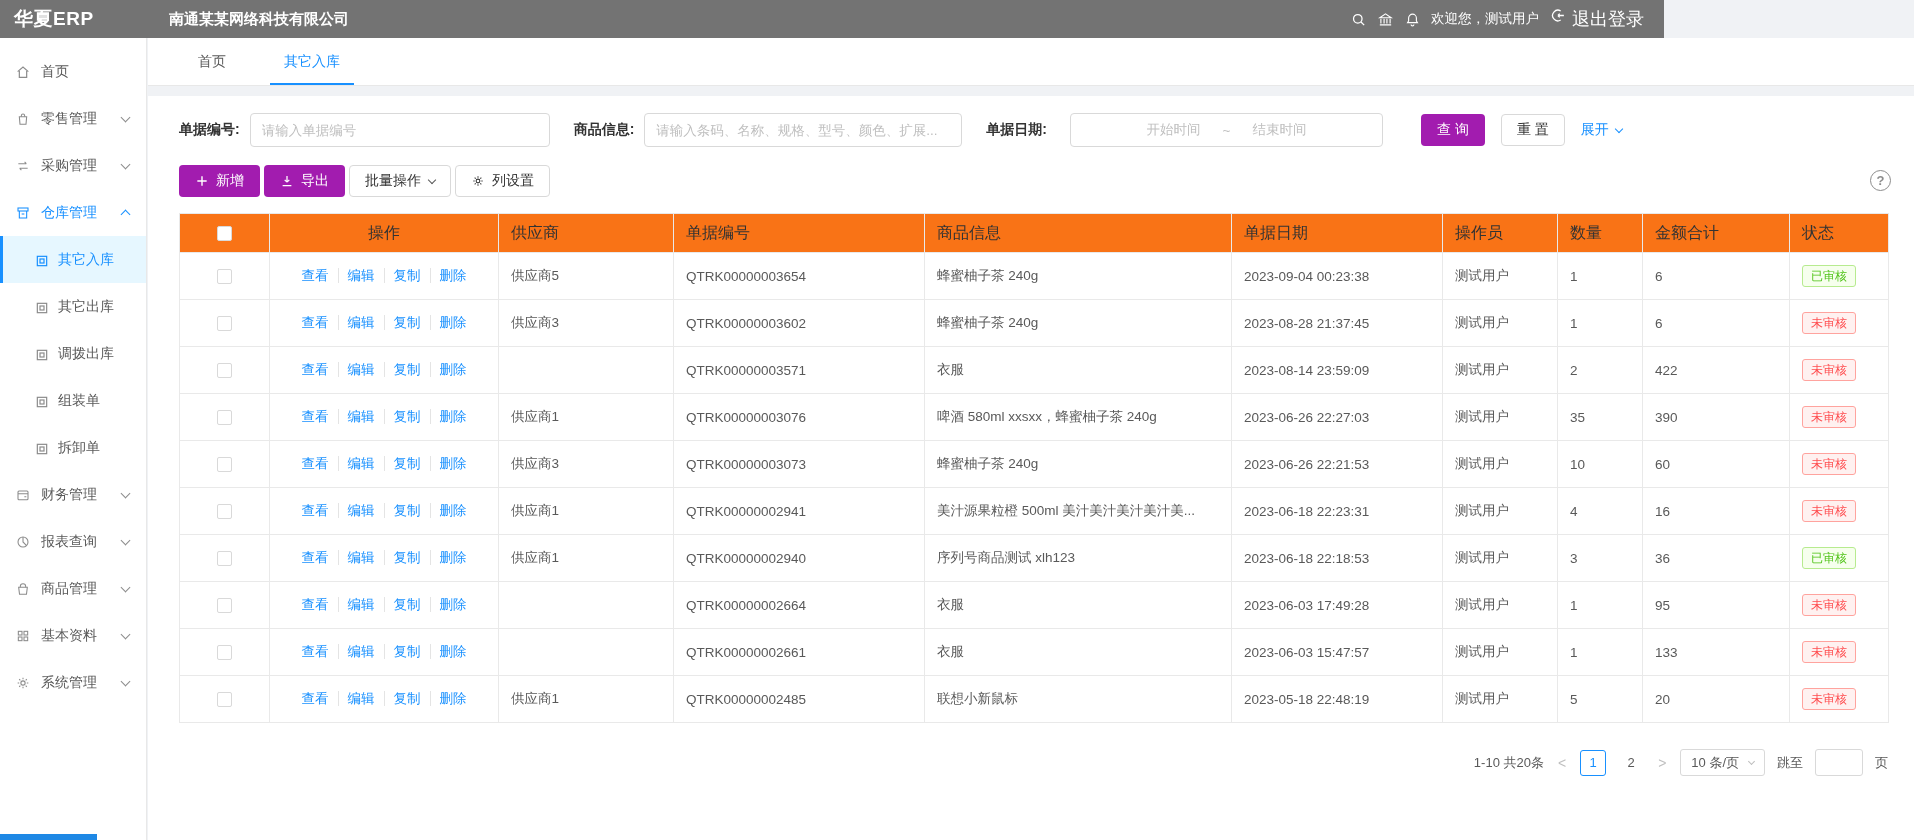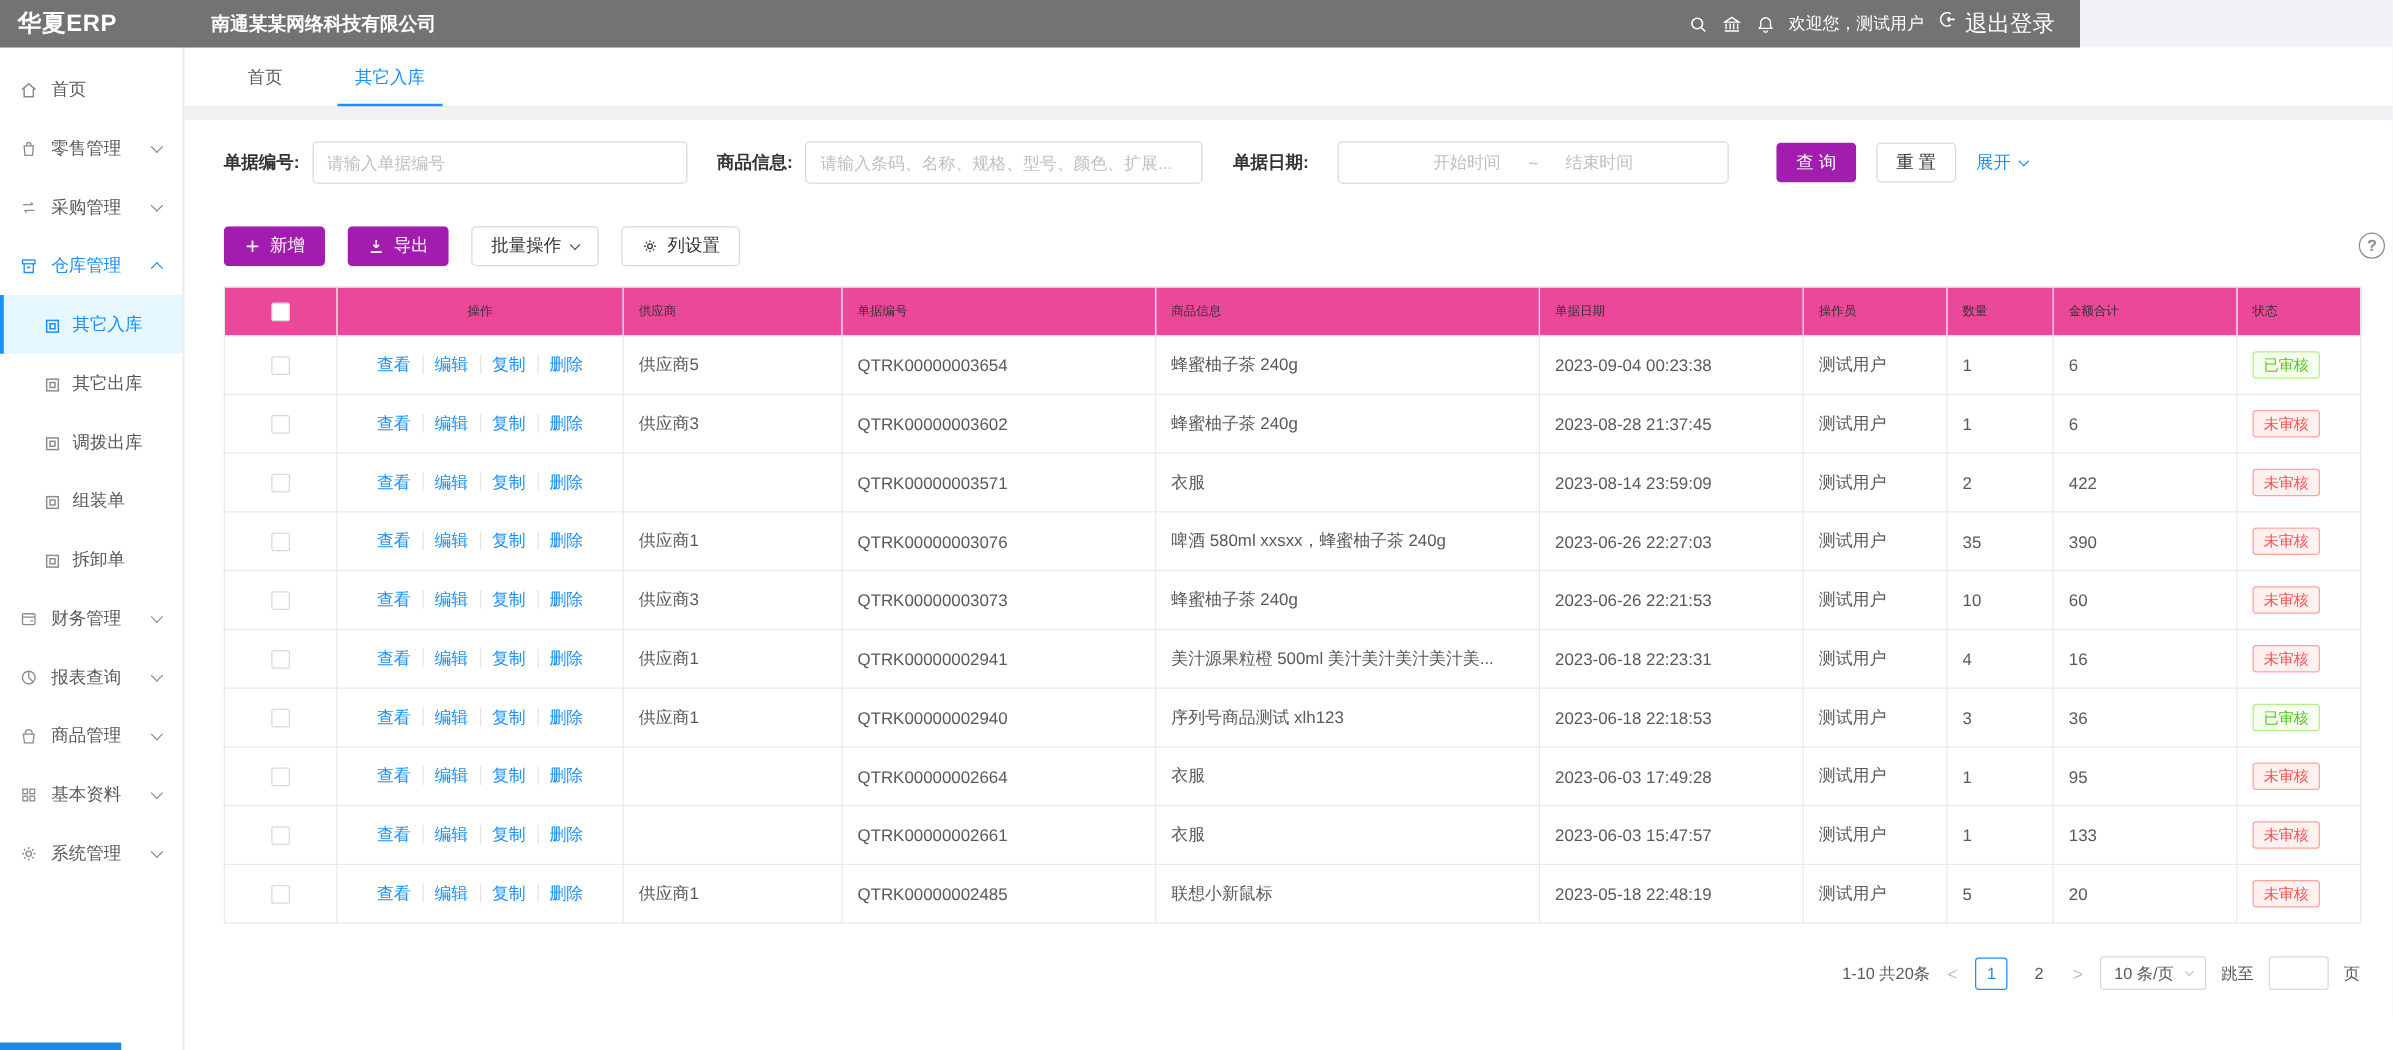--- a/index.html
+++ b/index.html
@@ -41,53 +41,53 @@
   
   .tabbar { position:absolute; top:38px; left:148px; right:0; height:48px; background:#fff;
     border-bottom:1px solid #e8e8e8; display:flex; align-items:stretch; padding-left:36px; z-index:10; }
   .tab { display:flex; align-items:center; padding:0 14px; margin-right:30px; font-size:14px;
     color:#595959; cursor:pointer; position:relative; }
   .tab.active { color:#1890ff; }
   .tab.active::after { content:""; position:absolute; left:0; right:0; bottom:0; height:2px; background:#1890ff; }
 
   
   .main { position:absolute; top:96px; left:148px; right:0; bottom:0; background:#fff;
-    padding:16px 10px 0 31px; }
+    padding:16px 27px 0 31px; }
 
   
   .filter-row { display:flex; align-items:center; height:36px; }
   .f-label { font-size:14px; font-weight:600; color:#333; margin-right:10px; white-space:nowrap; }
   .f-input { height:34px; border:1px solid #d9d9d9; border-radius:4px; padding:0 11px;
     font-size:13.5px; color:#333; font-family:inherit; outline:none; }
   .f-input::placeholder { color:#bfbfbf; }
   .w-bill { width:300px; } .w-goods { width:318px; }
   .gap24 { width:24px; } .gap38 { width:38px; } .gap16 { width:16px; }
   .date-box { width:313px; height:34px; border:1px solid #d9d9d9; border-radius:4px;
     display:flex; align-items:center; justify-content:center; gap:22px; color:#bfbfbf;
     font-size:13.5px; cursor:text;margin-left:13px; }
   .btn { height:32px; border-radius:4px; font-size:14px; font-family:inherit; cursor:pointer;
     display:inline-flex; align-items:center; justify-content:center; padding:0 15px; border:1px solid transparent; }
   .btn-primary { background:#a21caf; color:#fff; }
   .btn-plain { background:#fff; color:#333; border-color:#d9d9d9; }
   .expand-link { color:#1890ff; font-size:14px; display:inline-flex; align-items:center; gap:7px; cursor:pointer; }
   .expand-link .caret { border-color:#1890ff; width:6px; height:6px; }
 
   
-  .toolbar { display:flex; align-items:center; margin-top:32px; height:34px; gap:18px; position:relative; }
+  .toolbar { display:flex; align-items:center; margin-top:16px; height:34px; gap:4px; position:relative; }
   .btn .bicon { width:14px; height:14px; margin-right:7px; display:inline-flex; }
   .btn .bicon svg { width:14px; height:14px; }
   .btn .caret { width:6px; height:6px; border-color:#595959; margin-left:8px; }
   .help-circle { position:absolute; right:-4px; top:6px; width:21px; height:21px; border:1.5px solid #8c8c8c;
     border-radius:50%; color:#8c8c8c; font-size:13px; font-weight:bold; display:flex;
     align-items:center; justify-content:center; cursor:pointer; }
 
   
   .grid { margin-top:15px; width:1709px; border-collapse:collapse; table-layout:fixed; }
   .grid th, .grid td { border:1px solid #e9e9e9; font-weight:400; }
-  .grid thead th { background:#ec4899; height:39px; font-size:10px; color:#333;
+  .grid thead th { background:#f97316; height:39px; font-size:16px; color:#333;
     text-align:left; padding:0 12px; }
   .grid thead th.c, .grid td.c { text-align:center; padding:0; }
   .grid tbody td { height:47px; font-size:13.5px; color:#595959; padding:0 12px;
     white-space:nowrap; overflow:hidden; text-overflow:ellipsis; background:#fff; }
   .checkbox { width:15px; height:15px; border:1px solid #d9d9d9; border-radius:2px;
     background:#fff; display:inline-block; vertical-align:middle; cursor:pointer; }
   .ops { text-align:center; }
   .ops a { color:#1890ff; text-decoration:none; font-size:13.5px; cursor:pointer; }
   .ops a + a { border-left:1px solid #e4e4e4; padding-left:9px; margin-left:9px; }
   .badge { display:inline-block; font-size:12px; line-height:18px; padding:1px 8px; border-radius:3px; }

